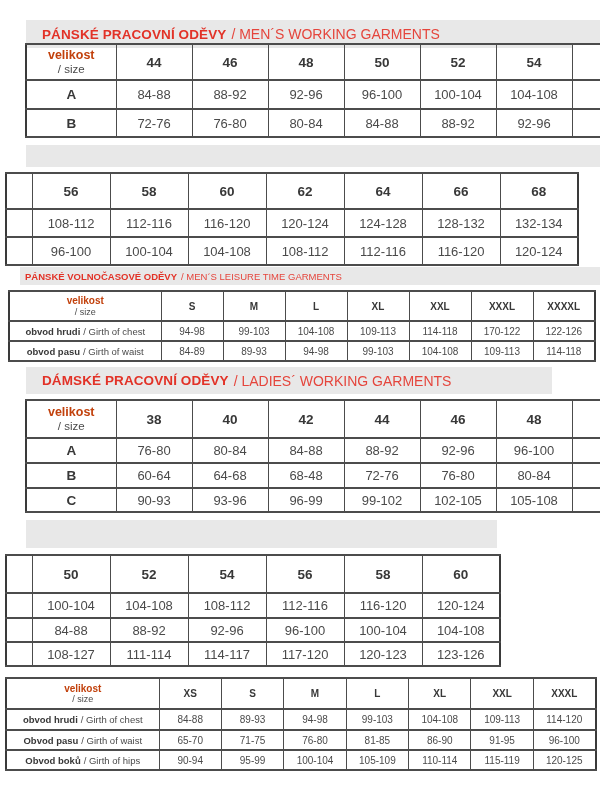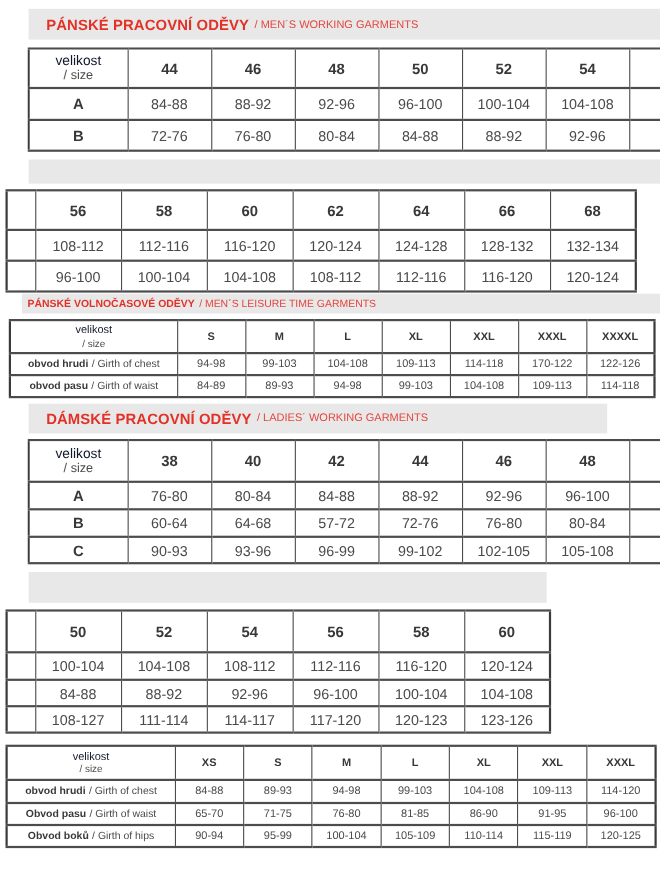--- a/index.html
+++ b/index.html
@@ -2,46 +2,46 @@
 <html><head>
 <meta charset="utf-8">
 <style>
   * { box-sizing: border-box; margin: 0; padding: 0; }
   html, body { width: 600px; height: 800px; background: #ffffff; }
   body { position: relative; font-family: "Liberation Sans", sans-serif; color: #3f3f3f; overflow: hidden; }
   .abs { position: absolute; }
   .band { background: #e8e8e8; }
   .hbar { display: flex; align-items: center; padding-left: 16px; }
   .h-cz { color: #e23227; font-weight: bold; font-size: 13.5px; letter-spacing: 0.1px; }
-  .h-en { color: #e5453c; font-weight: normal; font-size: 10px; margin-left: 5px; }
+  .h-en { color: #e5453c; font-weight: normal; font-size: 14px; margin-left: 5px; }
   .hbar2 { display: flex; align-items: center; padding-left: 5px; }
   .h-cz2 { color: #e23227; font-weight: bold; font-size: 9.5px; }
   .h-en2 { color: #e5453c; font-weight: normal; font-size: 9.5px; margin-left: 4px; }
   .clip { overflow: hidden; }
   table { border-collapse: collapse; table-layout: fixed; }
   .tbl { border: 2px solid #3a3a3a; }
   .tbl th, .tbl td { border: solid #4c4c4c; border-width: 2px 1px; text-align: center; vertical-align: middle; overflow: hidden; white-space: nowrap; }
   .big th { font-size: 13.5px; color: #383838; }
   .big td { font-size: 13px; color: #4a4a4a; }
   .rowlab { font-size: 13px; font-weight: bold; color: #383838; }
-  .corner .c1 { font-weight: normal; font-size: 12.5px; color: #0f172a; line-height: 1.15; }
+  .corner .c1 { font-weight: bold; font-size: 12.5px; color: #c2410c; line-height: 1.15; }
   .corner .c2 { font-weight: normal; font-size: 11.5px; color: #4a4a4a; line-height: 1.15; }
   .small th { font-size: 10px; color: #383838; }
   .small td { font-size: 10px; color: #4a4a4a; }
   .small .corner .c1 { font-size: 10px; }
   .small .corner .c2 { font-size: 9px; }
   .lab { text-align: center; }
   .lab .lcz { font-weight: bold; font-size: 9.5px; color: #383838; }
   .lab .len { font-weight: normal; font-size: 9.5px; color: #4a4a4a; margin-left: 3px; }
   .sliver { background: #ffffff; }
 </style>
 </head>
 <body>
 
-<div class="abs band hbar" style="left:26px;top:8px;width:574px;height:28px">
+<div class="abs band hbar" style="left:26px;top:20px;width:574px;height:28px">
   <span class="h-cz">PÁNSKÉ PRACOVNÍ ODĚVY</span>
   <span class="h-en">/ MEN´S WORKING GARMENTS</span>
 </div>
 
 <div class="abs clip" style="left:25px;top:43px;width:575px;height:99px">
   <table class="tbl big" style="width:625px">
     <colgroup>
       <col style="width:90px">
         <col style="width:76px">
         <col style="width:76px">
@@ -231,21 +231,21 @@
       <td>84-88</td>
       <td>88-92</td>
       <td>92-96</td>
       <td>96-100</td>
       <td class="sliver"></td>
     </tr>
     <tr style="height:25px">
       <th class="rowlab">B</th>
       <td>60-64</td>
       <td>64-68</td>
-      <td>57-72</td>
+      <td>68-48</td>
       <td>72-76</td>
       <td>76-80</td>
       <td>80-84</td>
       <td class="sliver"></td>
     </tr>
     <tr style="height:24px">
       <th class="rowlab">C</th>
       <td>90-93</td>
       <td>93-96</td>
       <td>96-99</td>

